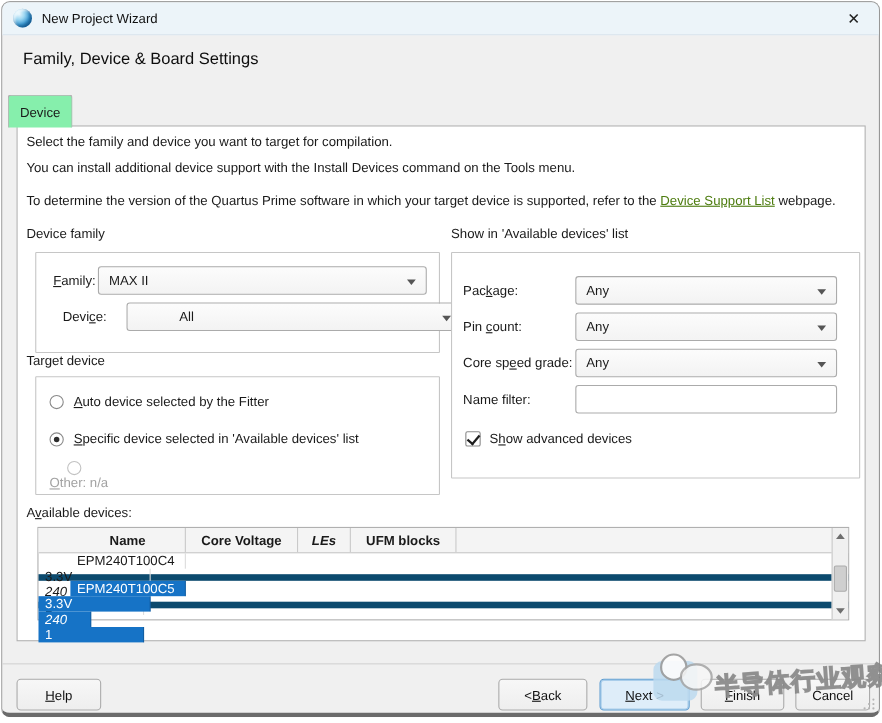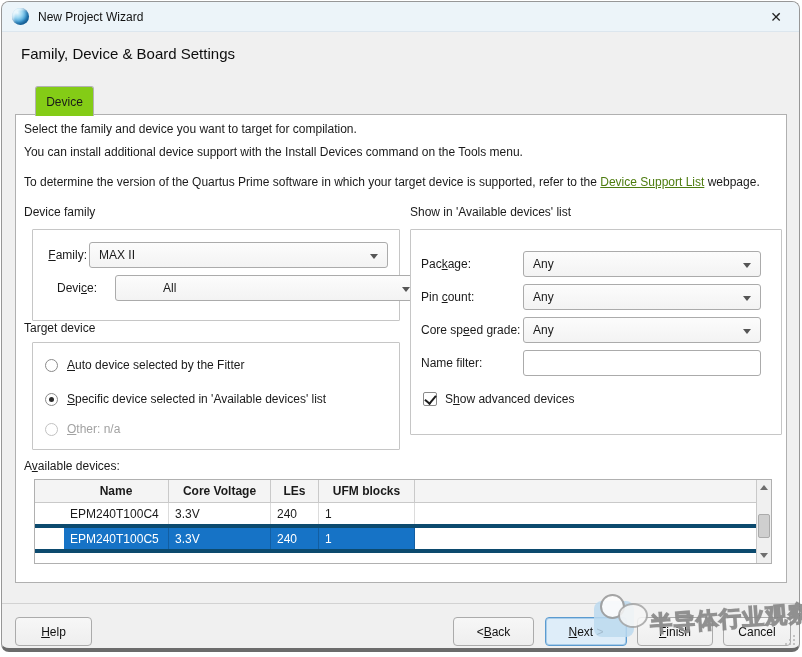--- a/index.html
+++ b/index.html
@@ -14,21 +14,21 @@
     background:radial-gradient(circle at 32% 28%,#eaf7fd 0%,#9fd8f2 28%,#3f9ed6 58%,#0c5f9e 100%);
     box-shadow:inset -2px -2px 3px rgba(6,60,110,.55), inset 2px 2px 2px rgba(255,255,255,.7);}
   .title-text{font-size:12px;color:#111;}
   .close-btn{position:absolute;right:14px;top:6px;width:18px;height:18px;display:flex;
     align-items:center;justify-content:center;font-size:14px;color:#222;cursor:default;}
   
   .heading{position:absolute;left:19px;top:43px;font-size:15px;font-weight:normal;color:#0d0d0d;}
   
   .tab{position:absolute;border:1px solid #b2b2b2;border-bottom:none;border-radius:3px 3px 0 0;
     display:flex;align-items:center;justify-content:center;font-size:12px;}
-  .tab.active{left:33px;top:84px;width:59px;height:30px;background:#84cc16;z-index:3;}
+  .tab.active{left:5px;top:84px;width:59px;height:30px;background:#86efac;z-index:3;}
   .tab.inactive{left:80px;top:87px;width:57px;height:25px;background:#e2e2e2;z-index:1;color:#2a2a2a;margin-top:44px;}
   
   .panel{position:absolute;left:13px;top:112px;width:772px;height:469px;background:#ffffff;
     border:1px solid #b0b0b0;z-index:2;}
   .panel .txt{position:absolute;white-space:nowrap;}
   .link{color:#4d7c0f;text-decoration:underline;cursor:pointer;}
   .group{position:absolute;border:1px solid #c6c6c6;border-radius:1px;background:#ffffff;}
   .group-title{position:absolute;white-space:nowrap;color:#1a1a1a;}
   
   .dropdown{position:absolute;height:26px;background:linear-gradient(#fcfcfc,#f3f3f3);
@@ -53,23 +53,23 @@
   .checkbox{width:14px;height:14px;border:1px solid #8a8a8a;border-radius:2px;background:#fff;
     margin-right:8px;position:relative;flex:0 0 auto;}
   .checkbox.checked::after{content:"";position:absolute;left:3px;top:0px;width:5px;height:9px;
     border:solid #1d1d1d;border-width:0 2px 2px 0;transform:rotate(40deg);}
   
   .table{position:absolute;left:18px;top:364px;width:738px;height:85px;background:#ffffff;
     border:1px solid #b0b0b0;}
   .thead{display:flex;height:23px;background:#f4f4f4;border-bottom:1px solid #c9c9c9;}
   .th{font-weight:bold;display:flex;align-items:center;justify-content:center;
     border-right:1px solid #c9c9c9;height:100%;}
-  .tr{display:flex;height:25px;border-bottom:4px solid #0c4a6e;}
+  .tr{display:flex;height:25px;border-bottom:6px solid #0c4a6e;flex-direction:column;}
   .td{display:flex;align-items:center;padding-left:6px;border-right:1px solid #dcdcdc;height:100%;}
-  .w-name{width:105px;margin-left:29px;}.w-cv{width:102px;}.w-les{width:48px;}.w-ufm{width:96px;}
+  .w-name{width:105px;margin-left:29px;}.w-cv{width:102px;}.w-les{width:48px;font-style:italic;}.w-ufm{width:96px;}
   .w-fill{flex:1;border-right:none;}
   .tr.selected .td{background:#1673c6;color:#ffffff;border-right:1px solid rgba(0,0,0,.18);}
   .tr.selected .td.w-fill,.tr .td.w-fill{background:#ffffff;color:#1a1a1a;border-right:none;}
   
   .vscroll{position:absolute;right:0;top:0;bottom:0;width:15px;background:#f0f0f0;
     border-left:1px solid #c9c9c9;}
   .sb-btn{position:absolute;left:0;width:14px;height:15px;display:flex;align-items:center;
     justify-content:center;}
   .sb-up{top:0;} .sb-down{bottom:0;}
   .sb-tri-up{width:0;height:0;border-left:4px solid transparent;border-right:4px solid transparent;
@@ -143,21 +143,21 @@
     <div class="group-title" style="left:8px;top:206px;">Target device</div>
     <div class="group" style="left:16px;top:227px;width:368px;height:108px;">
       <div class="radio-row" style="left:12px;top:12px;">
         <span class="radio"></span>
         <span><u>A</u>uto device selected by the Fitter</span>
       </div>
       <div class="radio-row" style="left:12px;top:46px;">
         <span class="radio checked"></span>
         <span><u>S</u>pecific device selected in 'Available devices' list</span>
       </div>
-      <div class="radio-row disabled" style="left:12px;top:76px;">
+      <div class="radio-row disabled" style="left:12px;top:76px;flex-direction:column;">
         <span class="radio disabled"></span>
         <span><u>O</u>ther:  n/a</span>
       </div>
     </div>
 
     <div class="group-title" style="left:394px;top:90px;">Show in 'Available devices' list</div>
     <div class="group" style="left:394px;top:114px;width:372px;height:206px;">
       <div class="field-label" style="left:10px;top:27px;">Pac<u>k</u>age:</div>
       <div class="dropdown" style="left:112px;top:21px;width:238px;">
         <span>Any</span>

